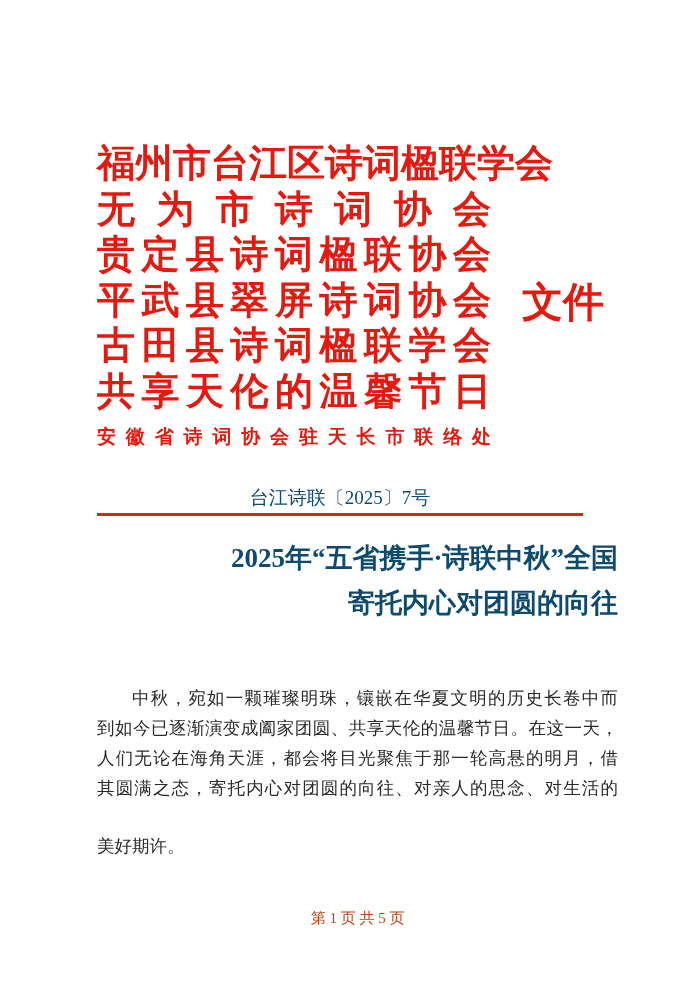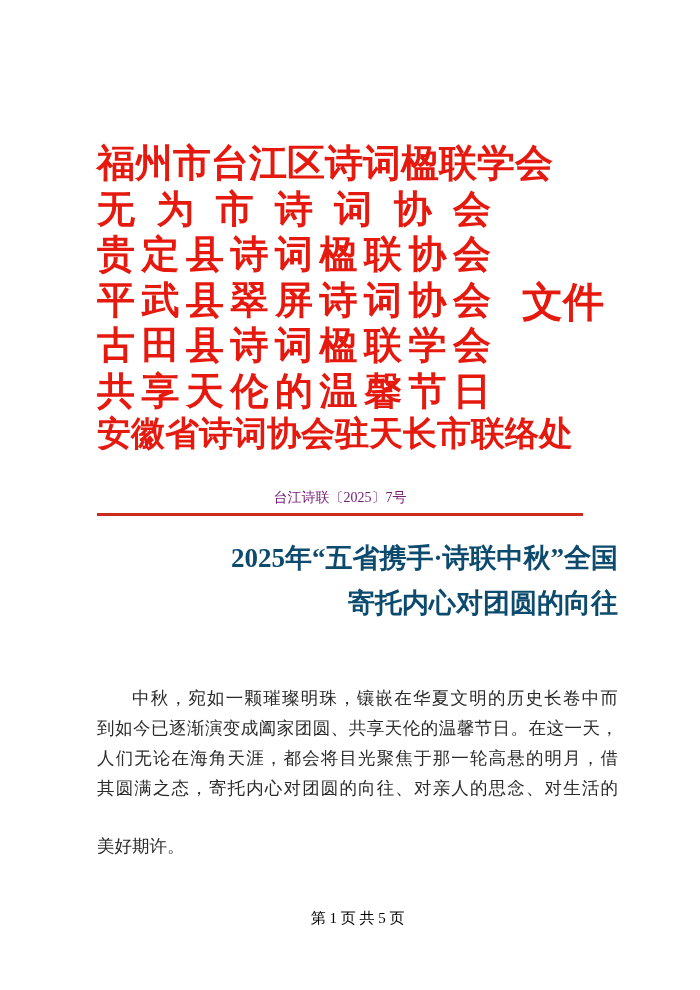--- a/index.html
+++ b/index.html
@@ -21,43 +21,42 @@
     color:var(--header-red,#e6190f);
     font-family:"Liberation Sans","DejaVu Sans",sans-serif;
     font-weight:bold;
     font-size:38px;
     line-height:45.5px;
     text-align:justify;
     text-align-last:justify;
     white-space:nowrap;
   }
   .org-line.small{
-    font-size:34px;
+    font-size:19px;
     line-height:45px;
-    font-family:Liberation Mono, monospace;
   }
   .file-label{
     position:absolute;
     left:505px;top:279px;
     color:var(--header-red,#e6190f);
     font-family:Liberation Serif, serif;
     font-weight:bold;
     font-size:41px;
     line-height:46px;
     white-space:nowrap;
     margin-left:17px;
   }
   .doc-number{
     position:absolute;
     left:97px;top:486px;
     width:486px;
     text-align:center;
-    font-size:14px;
+    font-size:19px;
     line-height:24px;
-    color:#701a75;
+    color:#0c4a6e;
     white-space:nowrap;
   }
   .red-rule{
     position:absolute;
     left:97px;top:513px;
     width:486px;height:3px;
     background:var(--rule-red,#cc2a1e);
   }
   .doc-title{
     position:absolute;
@@ -90,21 +89,21 @@
     text-align-last:left;
     margin-top:28px;
   }
   .page-footer{
     position:absolute;
     left:97px;top:908px;
     width:521px;
     text-align:center;
     font-size:15px;
     line-height:20px;
-    color:#000000;
+    color:#c2410c;
     white-space:nowrap;
   }
 </style>
 </head>
 <body>
 
 <div class="page">
 
   <div class="org-block">
     <div class="org-line">福州市台江区诗词楹联学会</div>

